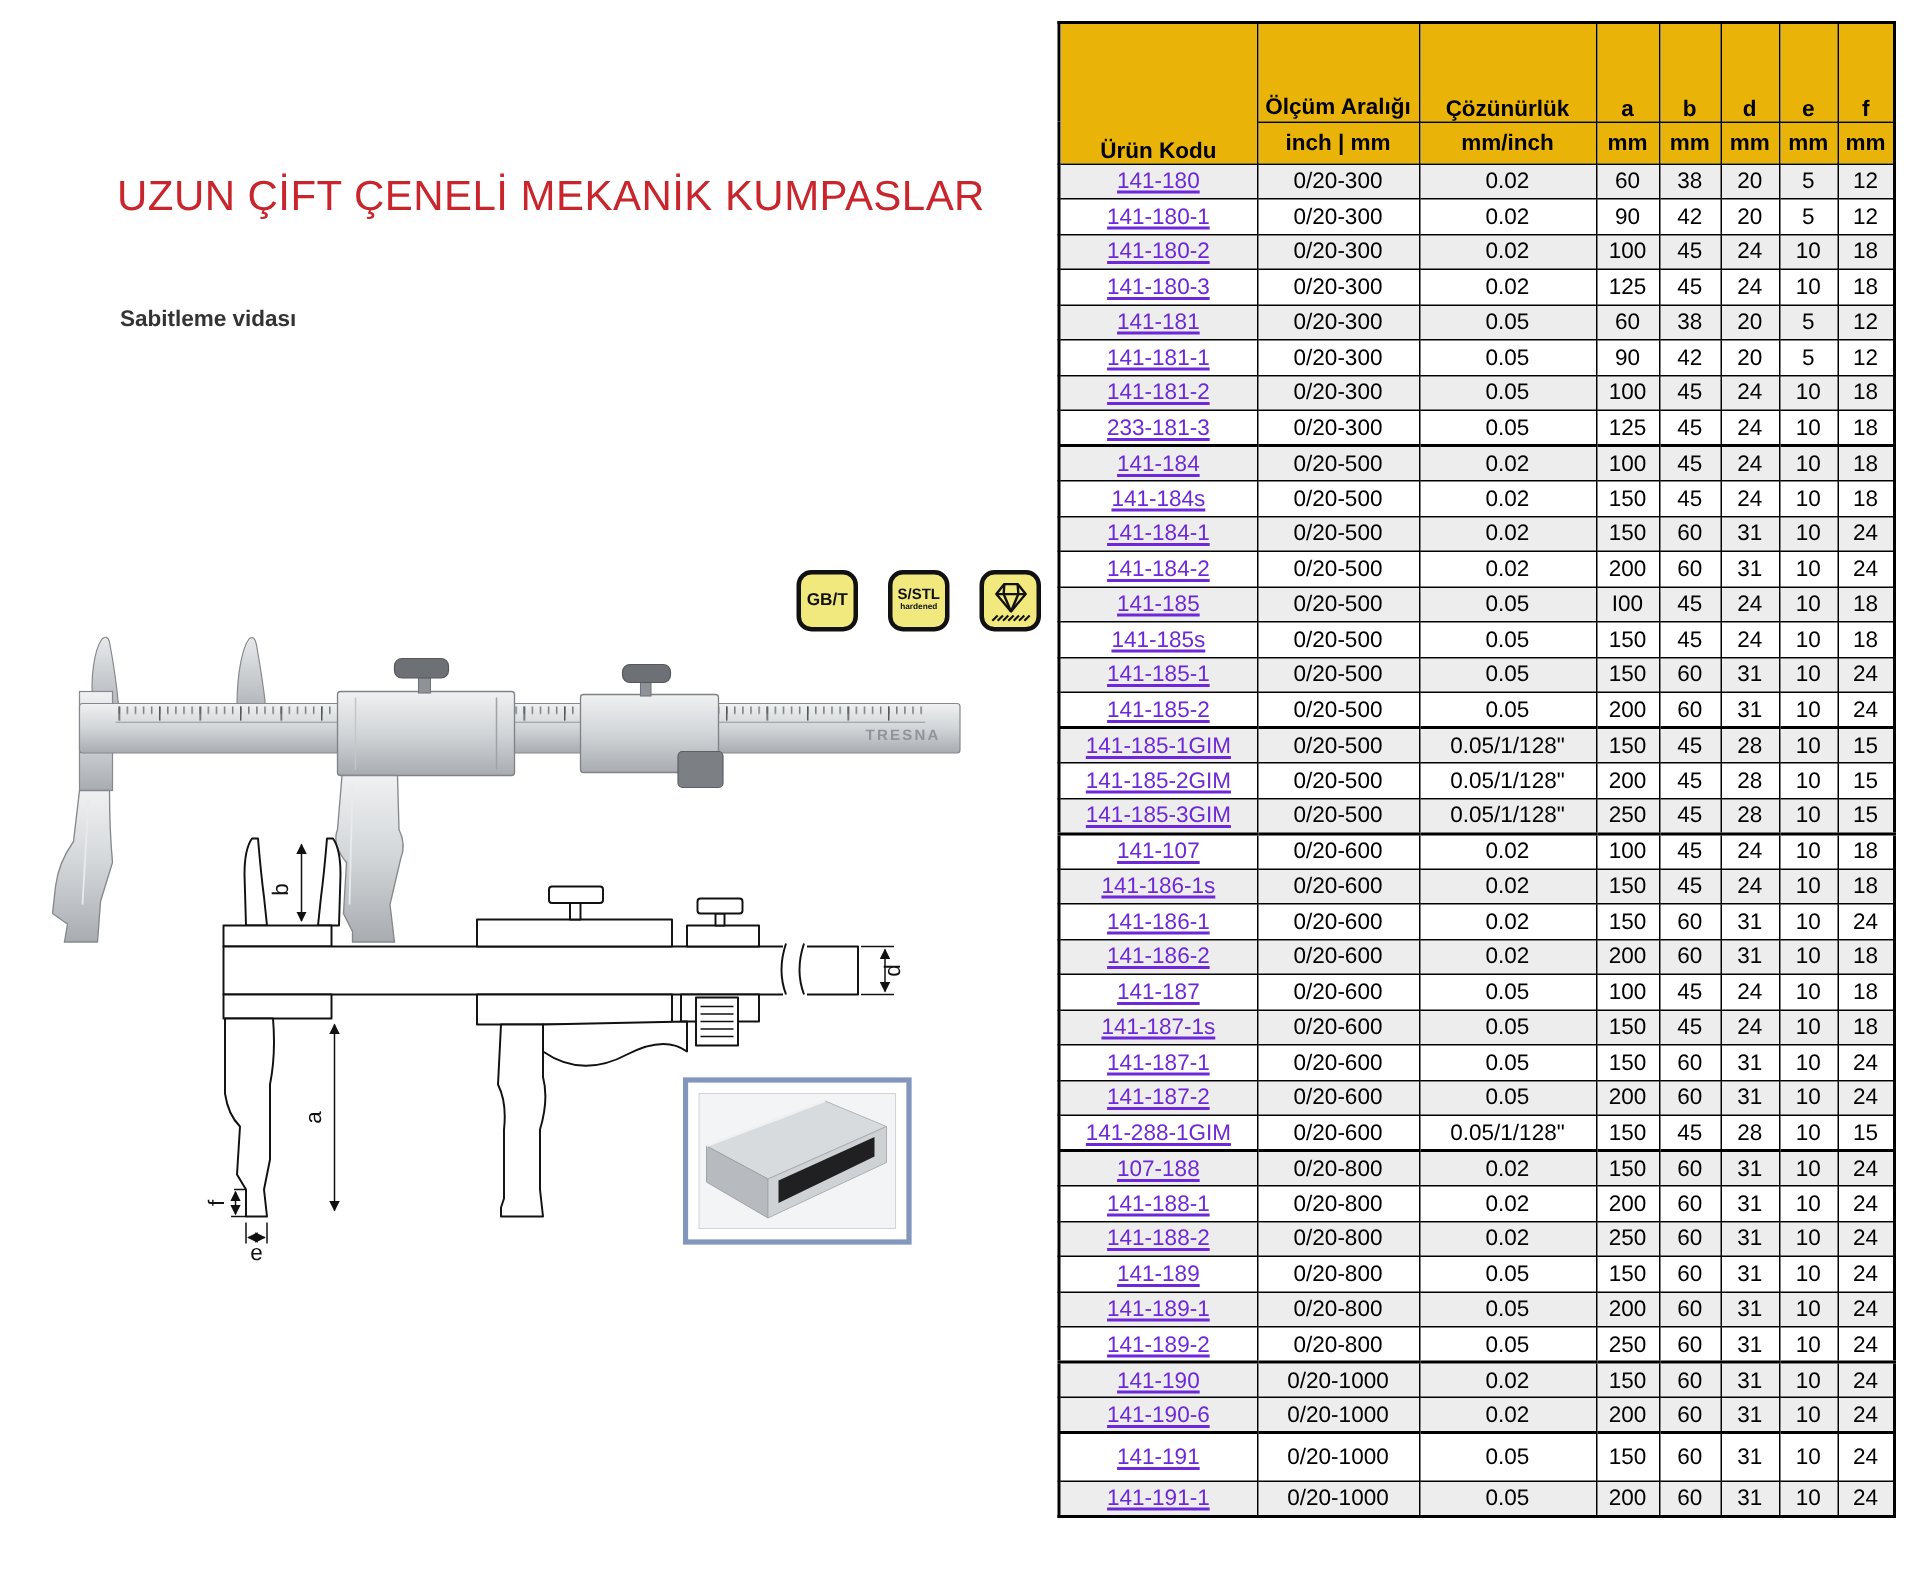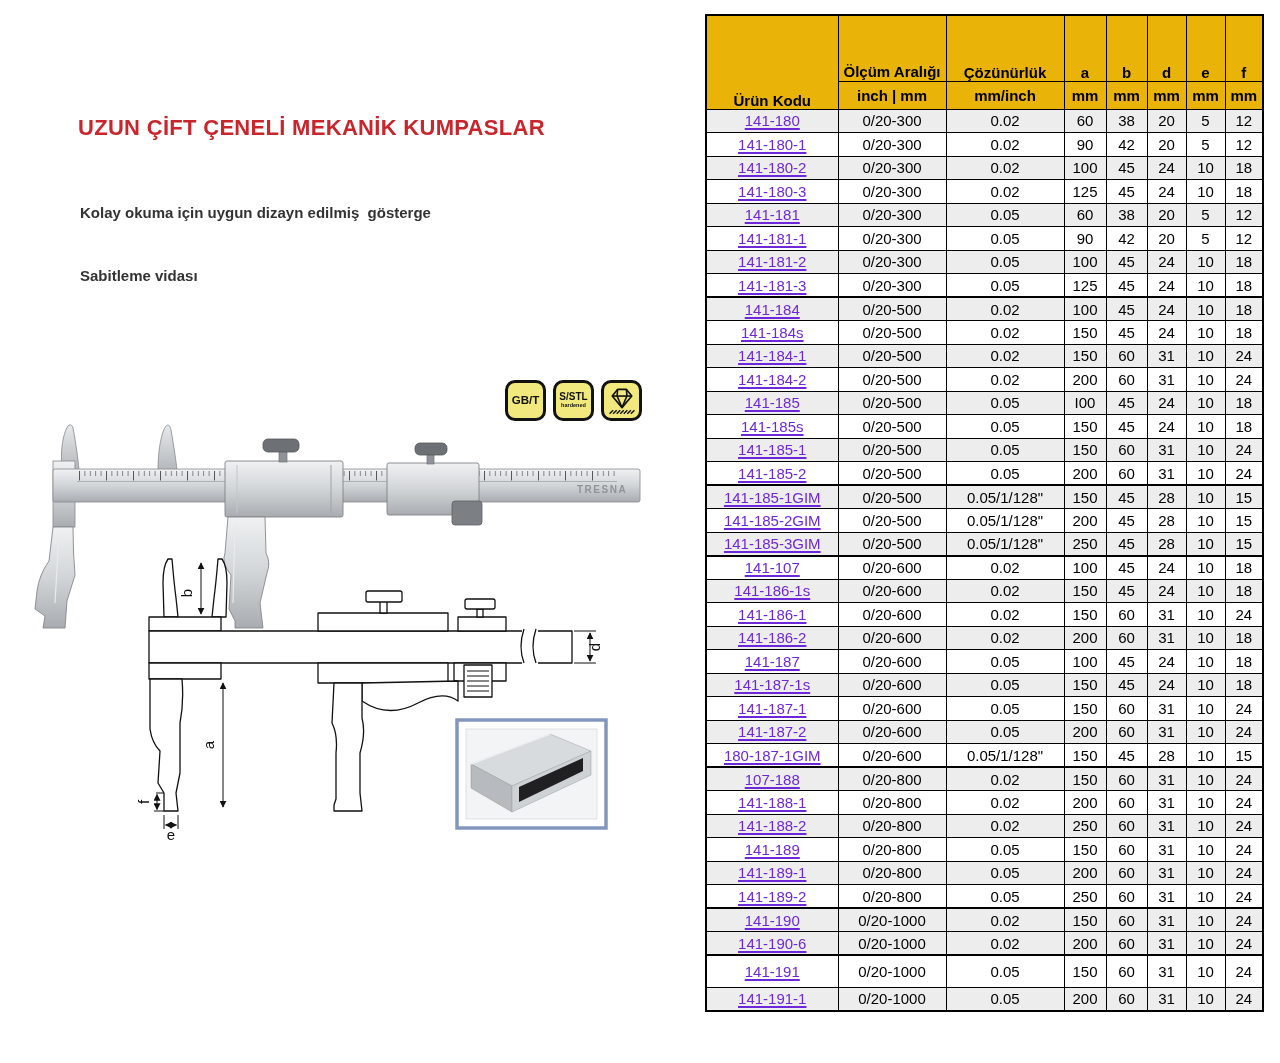--- a/index.html
+++ b/index.html
@@ -6,31 +6,31 @@
   html,body { background:#fff; }
   .page {
     position: relative; width: 1280px; height: 1063px;
     background: #fff; overflow: hidden;
     font-family: "Liberation Sans", sans-serif; color:#000;
   }
 
   
   .page-title {
     position: absolute; left: 78px; top: 115px;
-    font-size: 22px; font-weight: bold; letter-spacing: .3px;
+    font-size: 28px; font-weight: normal; letter-spacing: .3px;
     color: #c9252c; white-space: nowrap;
   }
   .features {
     position: absolute; left: 80px; top: 160px;
     font-size: 15px; font-weight: bold; color: #333;
     line-height: 21px; white-space: pre-wrap;
   }
   .badges {
-    position: absolute; left: 505px; top: 380px;
-    display: flex; gap: 7px;
+    position: absolute; left: 531px; top: 380px;
+    display: flex; gap: 20px;
   }
   .badge {
     width: 41px; height: 41px; background: #f1e97e;
     border: 3px solid #111; border-radius: 10px;
     display: flex; flex-direction: column; align-items: center; justify-content: center;
     font-weight: bold; color: #111; line-height: 1;
   }
   .badge-main { font-size: 11.5px; }
   .badge-main.small { font-size: 10px; }
   .badge-sub { font-size: 5.5px; margin-top: 1px; }
@@ -64,21 +64,20 @@
   a.code-link { color: #6d28d9; text-decoration: underline; text-decoration-thickness: 2px; text-underline-offset: 2px; }
 </style>
 </head>
 <body>
 
 <div class="page">
 
   <h1 class="page-title">UZUN ÇİFT ÇENELİ MEKANİK KUMPASLAR</h1>
 
   <div class="features">
-    <div>Kolay okuma için uygun dizayn edilmiş  gösterge</div>
     <div>Sabitleme vidası</div>
   </div>
 
   <div class="badges">
     <div class="badge">
       <span class="badge-main">GB/T</span>
     </div>
     <div class="badge">
       <span class="badge-main small">S/STL</span>
       <span class="badge-sub">hardened</span>
@@ -322,21 +321,21 @@
     <td><a href="#" class="code-link">141-181-2</a></td>
     <td>0/20-300</td>
     <td>0.05</td>
     <td>100</td>
     <td>45</td>
     <td>24</td>
     <td>10</td>
     <td>18</td>
   </tr>
           <tr>
-    <td><a href="#" class="code-link">141-181-3</a></td>
+    <td><a href="#" class="code-link">233-181-3</a></td>
     <td>0/20-300</td>
     <td>0.05</td>
     <td>125</td>
     <td>45</td>
     <td>24</td>
     <td>10</td>
     <td>18</td>
   </tr>
           <tr class="shaded group">
     <td><a href="#" class="code-link">141-184</a></td>
@@ -522,21 +521,21 @@
     <td><a href="#" class="code-link">141-187-2</a></td>
     <td>0/20-600</td>
     <td>0.05</td>
     <td>200</td>
     <td>60</td>
     <td>31</td>
     <td>10</td>
     <td>24</td>
   </tr>
           <tr>
-    <td><a href="#" class="code-link">180-187-1GIM</a></td>
+    <td><a href="#" class="code-link">141-288-1GIM</a></td>
     <td>0/20-600</td>
     <td>0.05/1/128"</td>
     <td>150</td>
     <td>45</td>
     <td>28</td>
     <td>10</td>
     <td>15</td>
   </tr>
           <tr class="shaded group">
     <td><a href="#" class="code-link">107-188</a></td>

